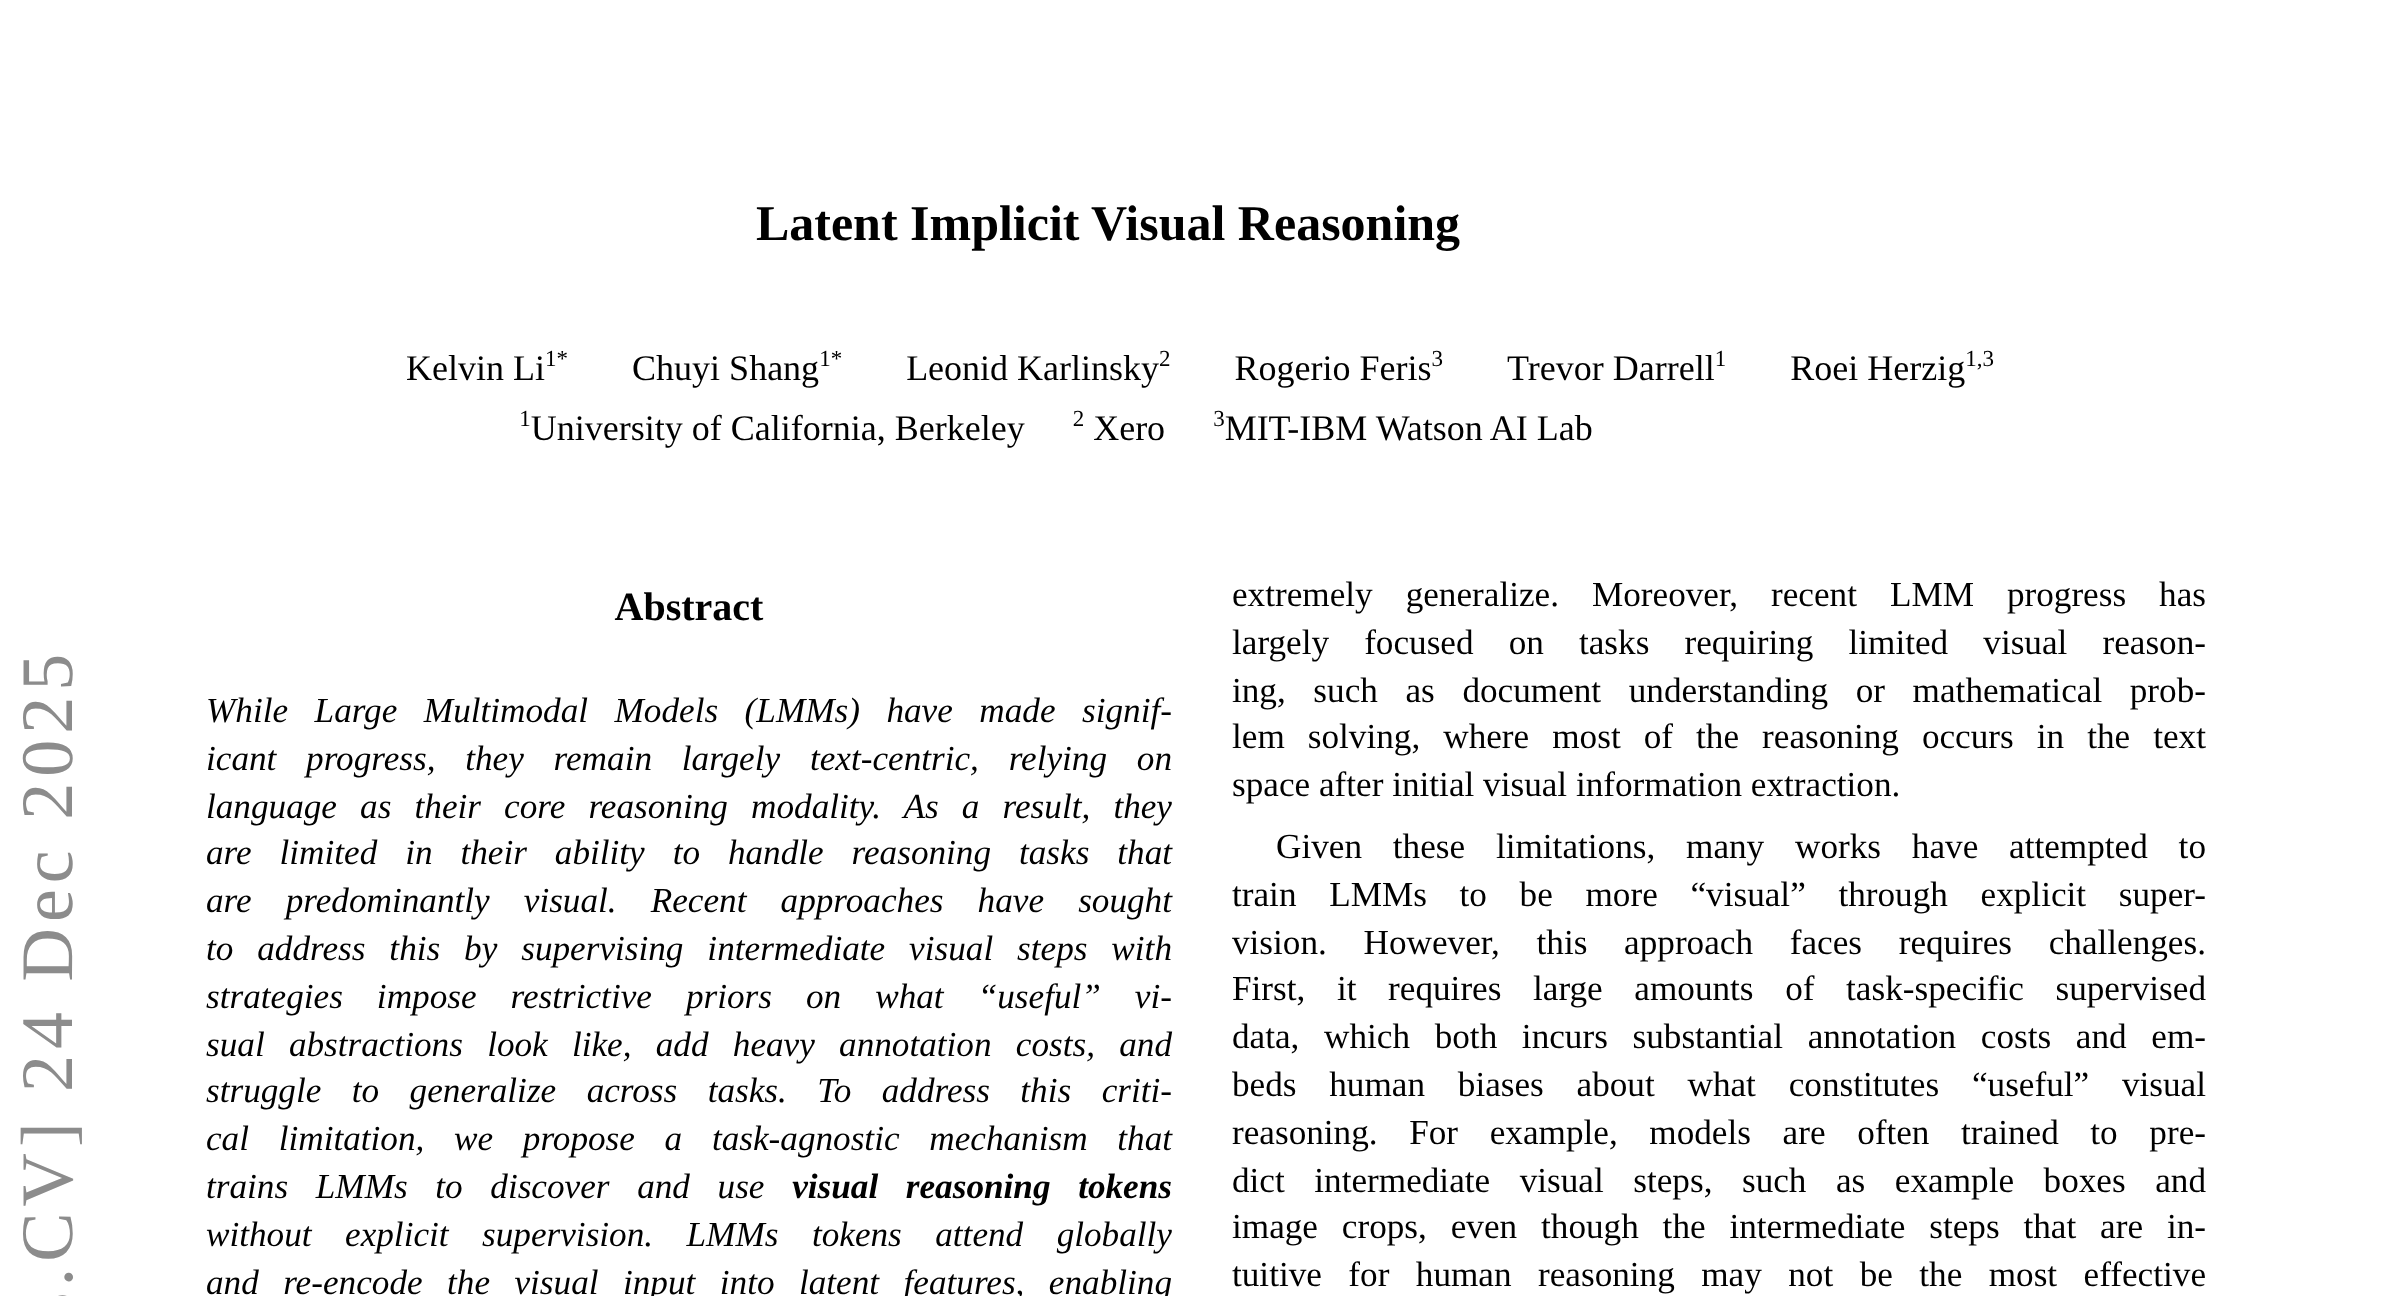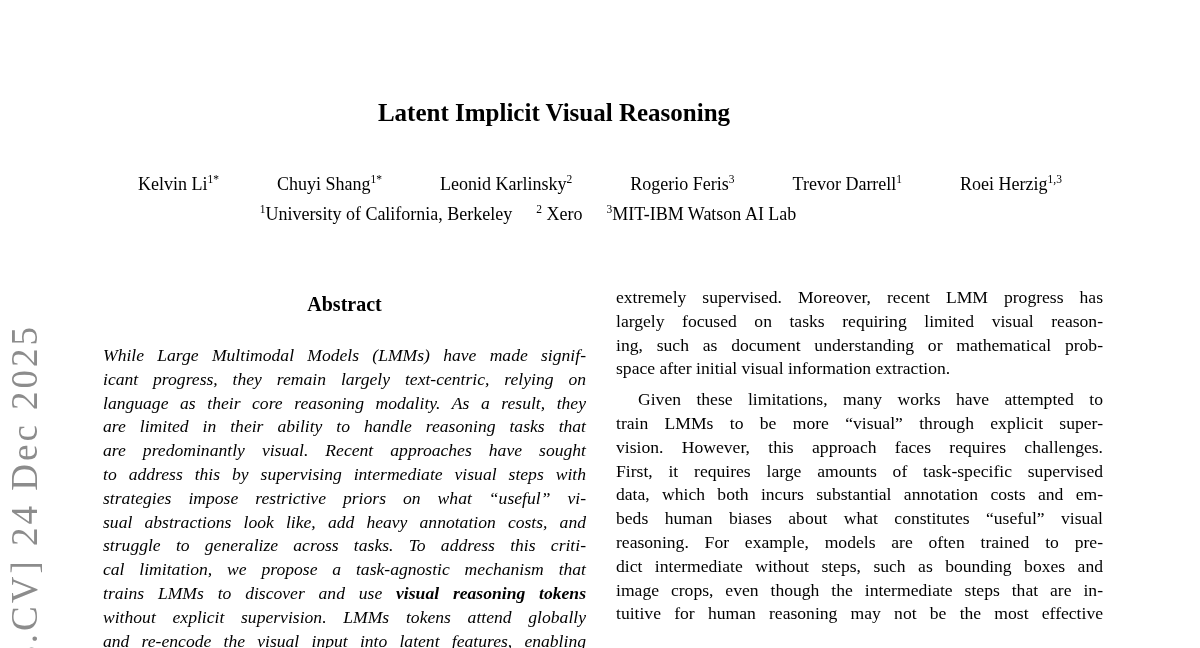--- a/index.html
+++ b/index.html
@@ -39,21 +39,21 @@
   }
 
   .authors {
     position: absolute;
     top: 174px;
     left: 0;
     width: 1200px;
     text-align: center;
     font-size: 18px;
   }
-  .author { margin: 0 29px; white-space: nowrap; }
+  .author { margin: 0 16px; white-space: nowrap; }
   .sup { font-size: 11.5px; line-height: 0; }
 
   .affils {
     position: absolute;
     top: 204px;
     left: 0;
     width: 1056px;
     text-align: center;
     font-size: 18px;
   }
@@ -120,32 +120,33 @@
         <div class="jl"><span>struggle to generalize across tasks. To address this criti-</span><b class="bi"></b></div>
         <div class="jl"><span>cal limitation, we propose a task-agnostic mechanism that</span><b class="bi"></b></div>
         <div class="jl"><span>trains LMMs to discover and use </span><b class="bi">visual reasoning tokens</b></div>
         <div class="jl"><span>without explicit supervision. LMMs tokens attend globally</span><b class="bi"></b></div>
         <div class="jl"><span>and re-encode the visual input into latent features, enabling</span><b class="bi"></b></div>
       </div>
   </div>
 
   <div class="col-right">
     <div class="para">
-        <div class="jl"><span>extremely supervised.  Moreover, recent LMM progress has</span></div>
+        <div class="jl"><span>extremely generalize.  Moreover, recent LMM progress has</span></div>
         <div class="jl"><span>largely focused on tasks requiring limited visual reason-</span></div>
         <div class="jl"><span>ing, such as document understanding or mathematical prob-</span></div>
+        <div class="jl"><span>lem solving, where most of the reasoning occurs in the text</span></div>
         <div class="jl last"><span>space after initial visual information extraction.</span></div>
       </div>
     <div class="para para2">
         <div class="jl indent"><span>Given these limitations, many works have attempted to</span></div>
         <div class="jl"><span>train LMMs to be more “visual” through explicit super-</span></div>
         <div class="jl"><span>vision.  However, this approach faces requires challenges.</span></div>
         <div class="jl"><span>First, it requires large amounts of task-specific supervised</span></div>
         <div class="jl"><span>data, which both incurs substantial annotation costs and em-</span></div>
         <div class="jl"><span>beds human biases about what constitutes “useful” visual</span></div>
         <div class="jl"><span>reasoning.  For example, models are often trained to pre-</span></div>
-        <div class="jl"><span>dict intermediate without steps, such as bounding boxes and</span></div>
+        <div class="jl"><span>dict intermediate visual steps, such as example boxes and</span></div>
         <div class="jl"><span>image crops, even though the intermediate steps that are in-</span></div>
         <div class="jl"><span>tuitive for human reasoning may not be the most effective</span></div>
       </div>
   </div>
 
 </div>
 
 </body></html>

